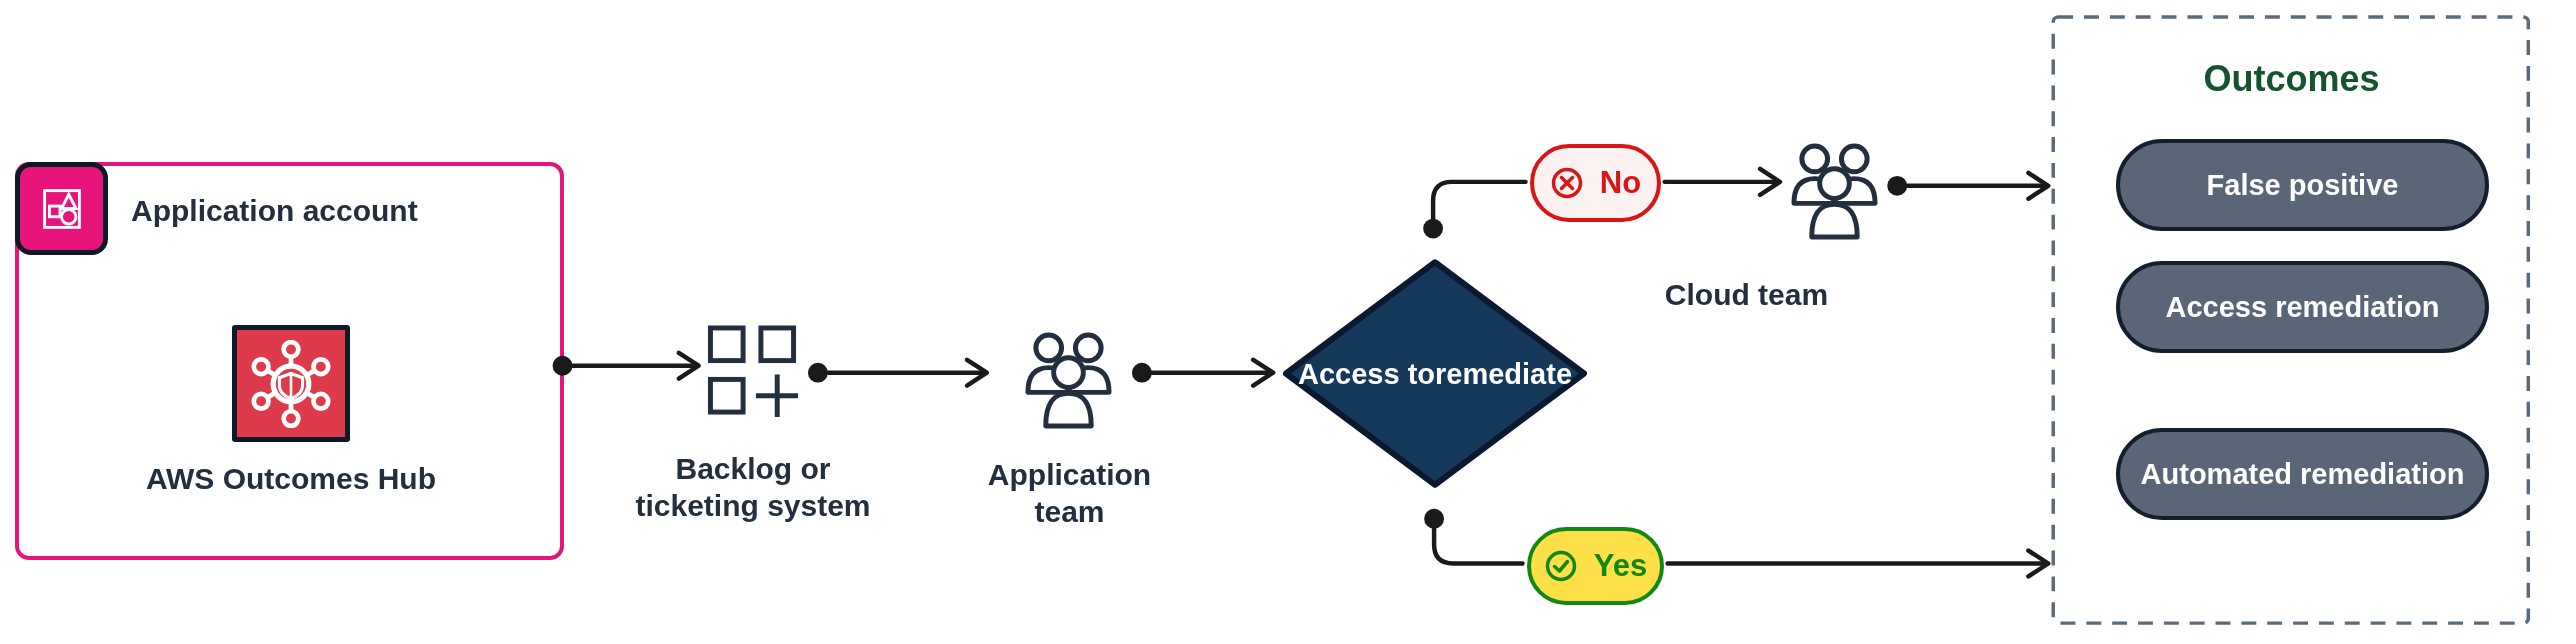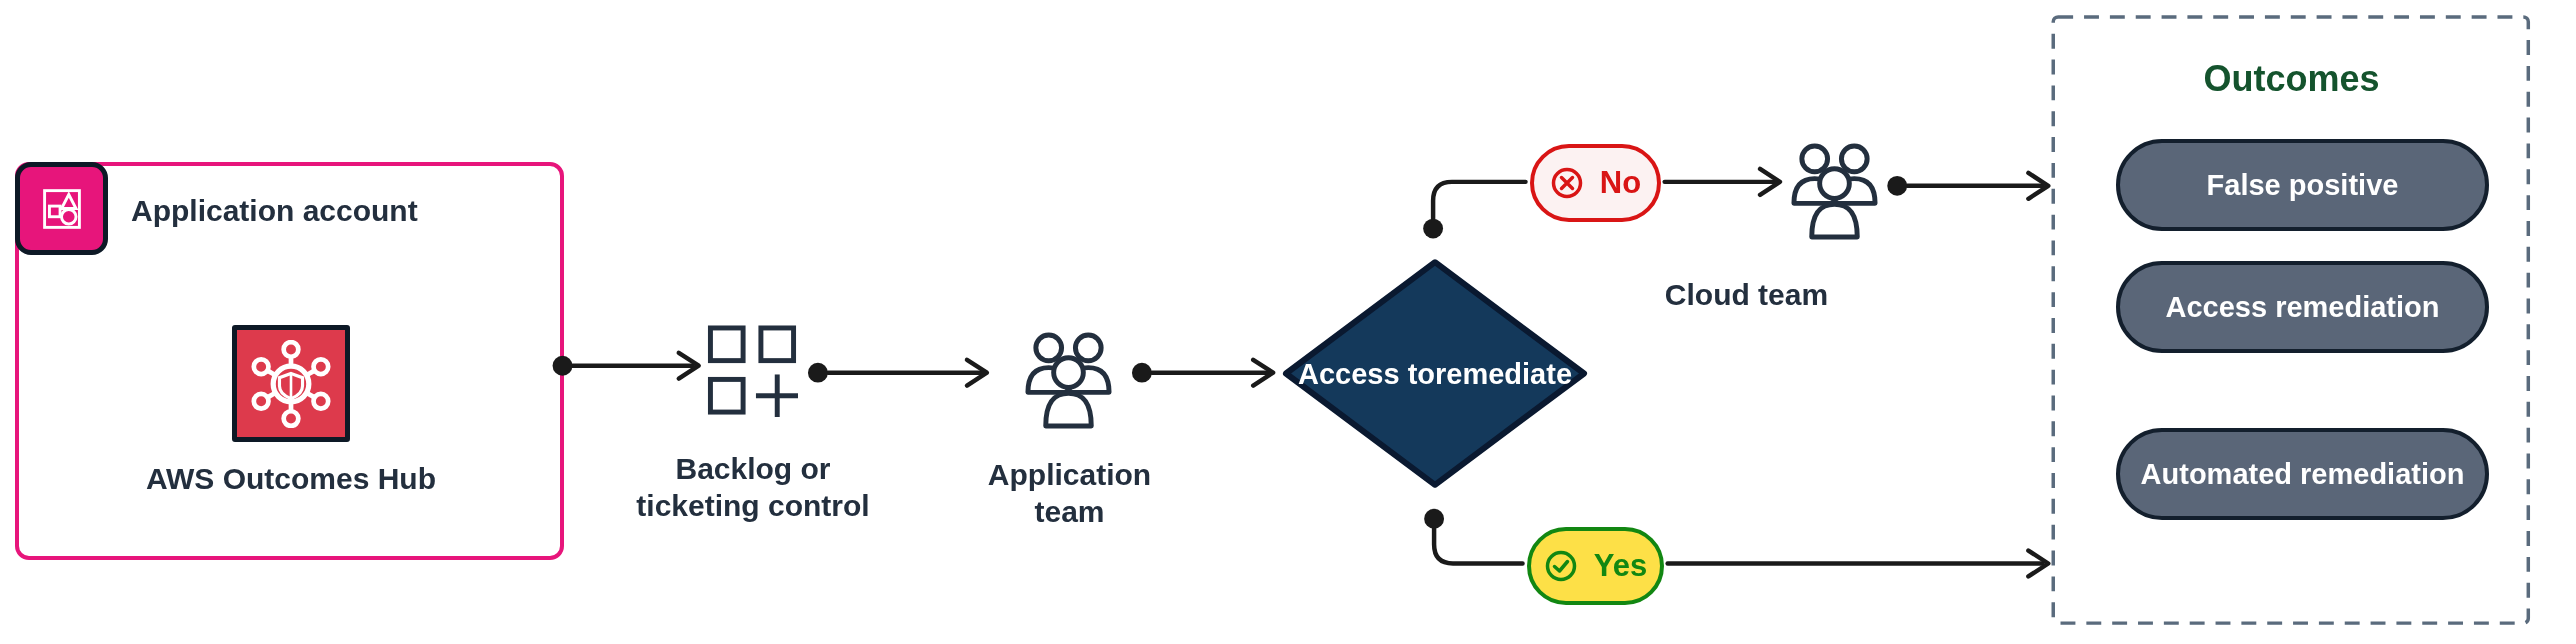--- a/index.html
+++ b/index.html
@@ -139,21 +139,21 @@
     <svg width="92" height="95" viewBox="0 0 92 96" fill="none" stroke="#232F3E" stroke-width="5">
       <rect x="4" y="4" width="33" height="33"></rect>
       <rect x="55" y="4" width="33" height="33"></rect>
       <rect x="4" y="56" width="33" height="33"></rect>
       <path d="M71.5 51 V94"></path>
       <path d="M50 72.5 H93"></path>
     </svg>
   </div>
   <div class="abs label" id="backlog-label">
     <div>Backlog or</div>
-    <div>ticketing control</div>
+    <div>ticketing system</div>
   </div>
 
   <div class="abs" id="appteam-icon">
     <svg width="93" height="99" viewBox="0 0 94 100" fill="none" stroke="#232F3E" stroke-width="5" stroke-linecap="round" stroke-linejoin="round">
       <circle cx="27" cy="18" r="13"></circle>
       <circle cx="67" cy="18" r="13"></circle>
       <path d="M6 63 C6 44 15 38 27 38 C39 38 48 44 48 63 Z"></path>
       <path d="M46 63 C46 44 55 38 67 38 C79 38 88 44 88 63 Z"></path>
       <path d="M24 97 C24 72 33 64 47 64 C61 64 70 72 70 97 Z" fill="#ffffff"></path>
       <circle cx="47" cy="43" r="15" fill="#ffffff"></circle>

